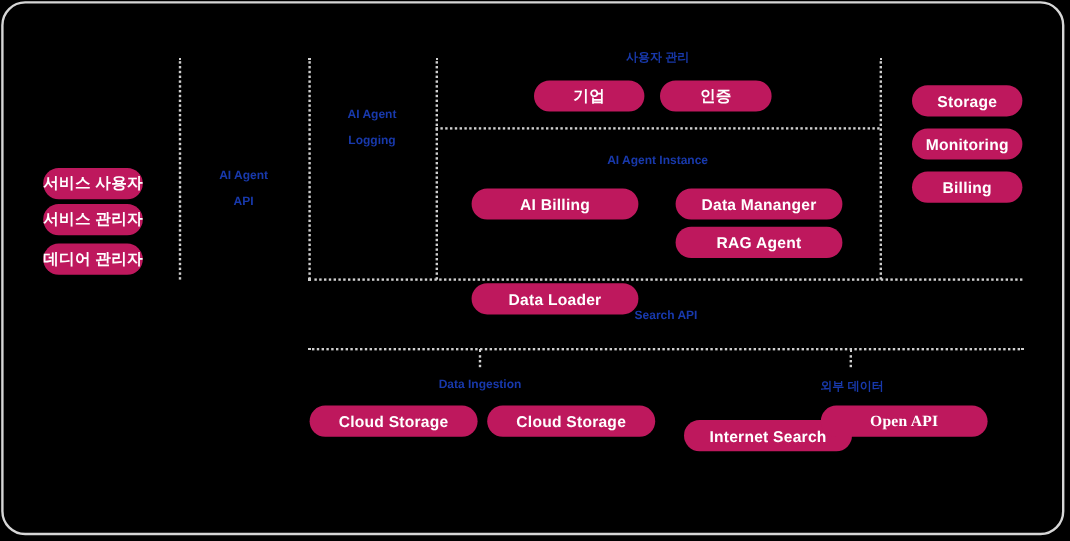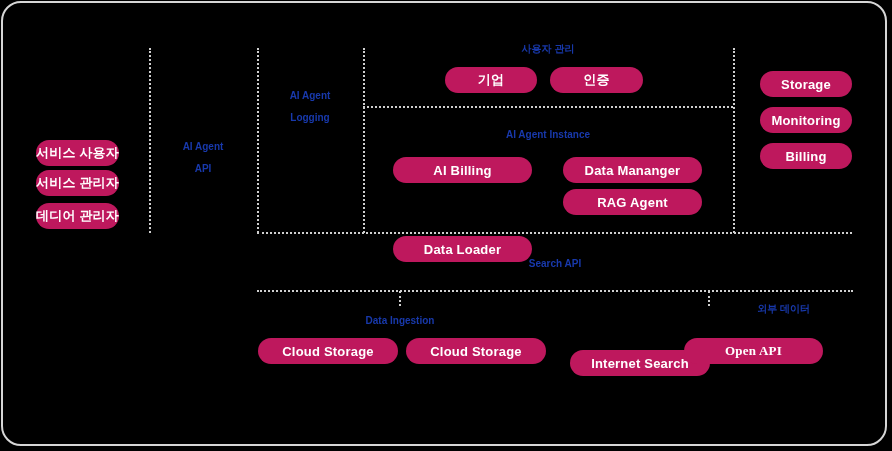--- a/index.html
+++ b/index.html
@@ -102,16 +102,16 @@
 
   <div class="title" style="left:455px; top:253px; width:200px;">Search API</div>
   <div class="hline" style="left:257px; top:290px; width:596px;"></div>
   <div class="vline" style="left:399px; top:291px; height:15px;"></div>
   <div class="vline" style="left:708px; top:291px; height:15px;"></div>
 
   <div class="title" style="left:300px; top:310px; width:200px;">Data Ingestion</div>
   <div class="pill" style="left:258px; top:338px; width:140px;">Cloud Storage</div>
   <div class="pill" style="left:406px; top:338px; width:140px;">Cloud Storage</div>
 
-  <div class="title" style="left:610px; top:298px; width:200px;text-align:right;">외부 데이터</div>
+  <div class="title" style="left:610px; top:312px; width:200px;">외부 데이터</div>
   <div class="pill" style="left:570px; top:338px; width:140px;margin-top:12px;">Internet Search</div>
   <div class="pill" style="left:684px; top:338px; width:139px;font-family:Liberation Serif, serif;">Open API</div>
 </div>
 
 </body></html>

